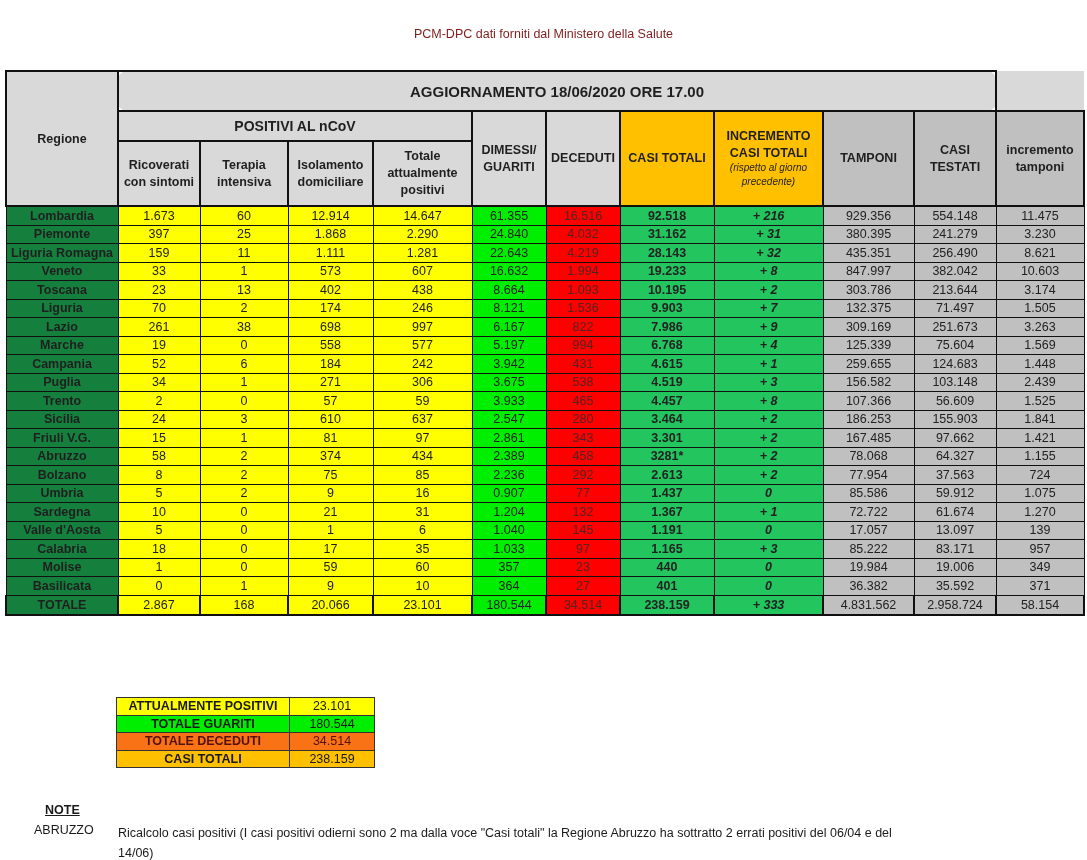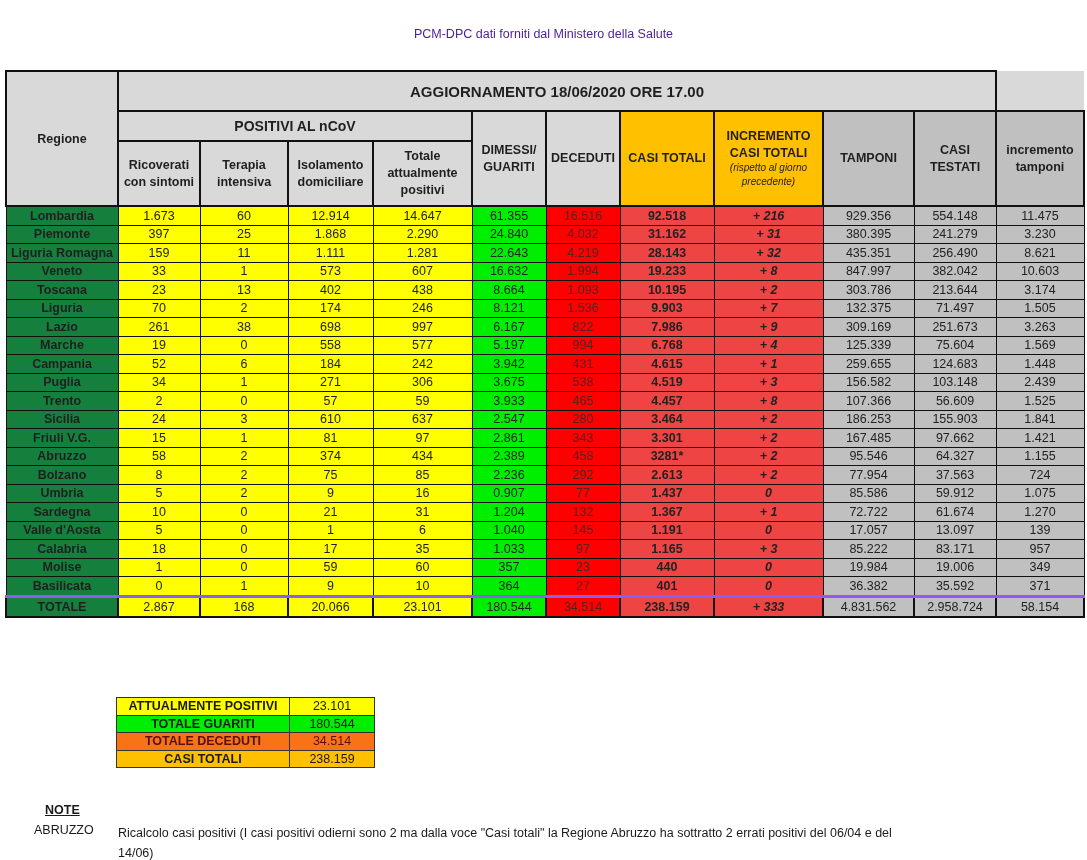--- a/index.html
+++ b/index.html
@@ -1,38 +1,38 @@
 <!DOCTYPE html>
 <html><head>
 <meta charset="utf-8">
 <style>
   html, body { margin:0; padding:0; background:#ffffff; }
   body { width:1087px; height:860px; position:relative; font-family:"Liberation Sans", sans-serif; color:#1a1a1a; overflow:hidden; }
-  .source { position:absolute; top:27px; left:0; width:1087px; text-align:center; font-size:12.5px; color:#4c1d95; }
+  .source { position:absolute; top:27px; left:0; width:1087px; text-align:center; font-size:12.5px; color:#7f1d1d; }
 
   table.main { position:absolute; left:5px; top:70px; border-collapse:collapse; table-layout:fixed; font-size:12.5px; }
   table.main td, table.main th { border:2px solid #111; padding:0; text-align:center; vertical-align:middle; font-weight:bold; overflow:hidden; white-space:nowrap; }
   th { background:#d9d9d9; color:#1f1f1f; }
-  .hdr-main { height:38px; font-size:15px; background:#d9d9d9; }
+  .hdr-main { height:38px; font-size:15px; background:#d9d9d9;border-radius:9px; }
   .hdr-blank { background:#d9d9d9; border-bottom:2px solid #111 !important; border-top:none !important; border-right:none !important; }
   .hdr-pos { height:28px; font-size:14px; }
   .hdr-sub { height:63px; white-space:normal !important; line-height:1.35; font-size:12.5px; }
   th.grey2 { background:#c0c0c0; }
   th.orange { background:#ffc000;margin-left:36px; }
   .incr-note { font-style:italic; font-weight:normal; font-size:10px; display:block; line-height:1.4; }
 
   td.reg { background:#15803d; color:#1f1f1f; }
   td.yel { background:#ffff00; font-weight:normal !important; color:#222; }
   td.grn { background:#00ee00; font-weight:normal !important; color:#222; }
   td.red { background:#ff0000; font-weight:normal !important; color:#552222; }
-  td.org { background:#ef4444; font-weight:bold; color:#222; }
+  td.org { background:#22c55e; font-weight:bold; color:#222; }
   td.org.it { font-style:italic; }
   td.gry { background:#c0c0c0; font-weight:normal !important; color:#222; }
   tr.drow td { height:17.5px; border-width:1.5px; }
-  tr.tot td { height:18px; border-top:3px solid #8b5cf6; }
+  tr.tot td { height:18px; border-top:1px solid #8b5cf6; }
 
   table.summary { position:absolute; left:116px; top:697px; border-collapse:collapse; font-size:12.5px; font-weight:bold; }
   table.summary td { border:1.5px solid #333; height:16.5px; text-align:center; padding:0 4px; }
   table.summary td.lbl { width:164px; }
   table.summary td.val { width:76px; font-weight:normal; }
   .s-yel { background:#ffff00;padding-left:46px; }
   .s-grn { background:#00ee00; }
   .s-red { background:#f97316; color:#551111; }
   .s-org { background:#ffc000; }
 
@@ -272,21 +272,21 @@
       <tr class="drow">
         <td class="reg">Abruzzo</td>
         <td class="yel">58</td>
         <td class="yel">2</td>
         <td class="yel">374</td>
         <td class="yel">434</td>
         <td class="grn">2.389</td>
         <td class="red">458</td>
         <td class="org">3281*</td>
         <td class="org it">+ 2</td>
-        <td class="gry">95.546</td>
+        <td class="gry">78.068</td>
         <td class="gry">64.327</td>
         <td class="gry">1.155</td>
       </tr>
       <tr class="drow">
         <td class="reg">Bolzano</td>
         <td class="yel">8</td>
         <td class="yel">2</td>
         <td class="yel">75</td>
         <td class="yel">85</td>
         <td class="grn">2.236</td>

